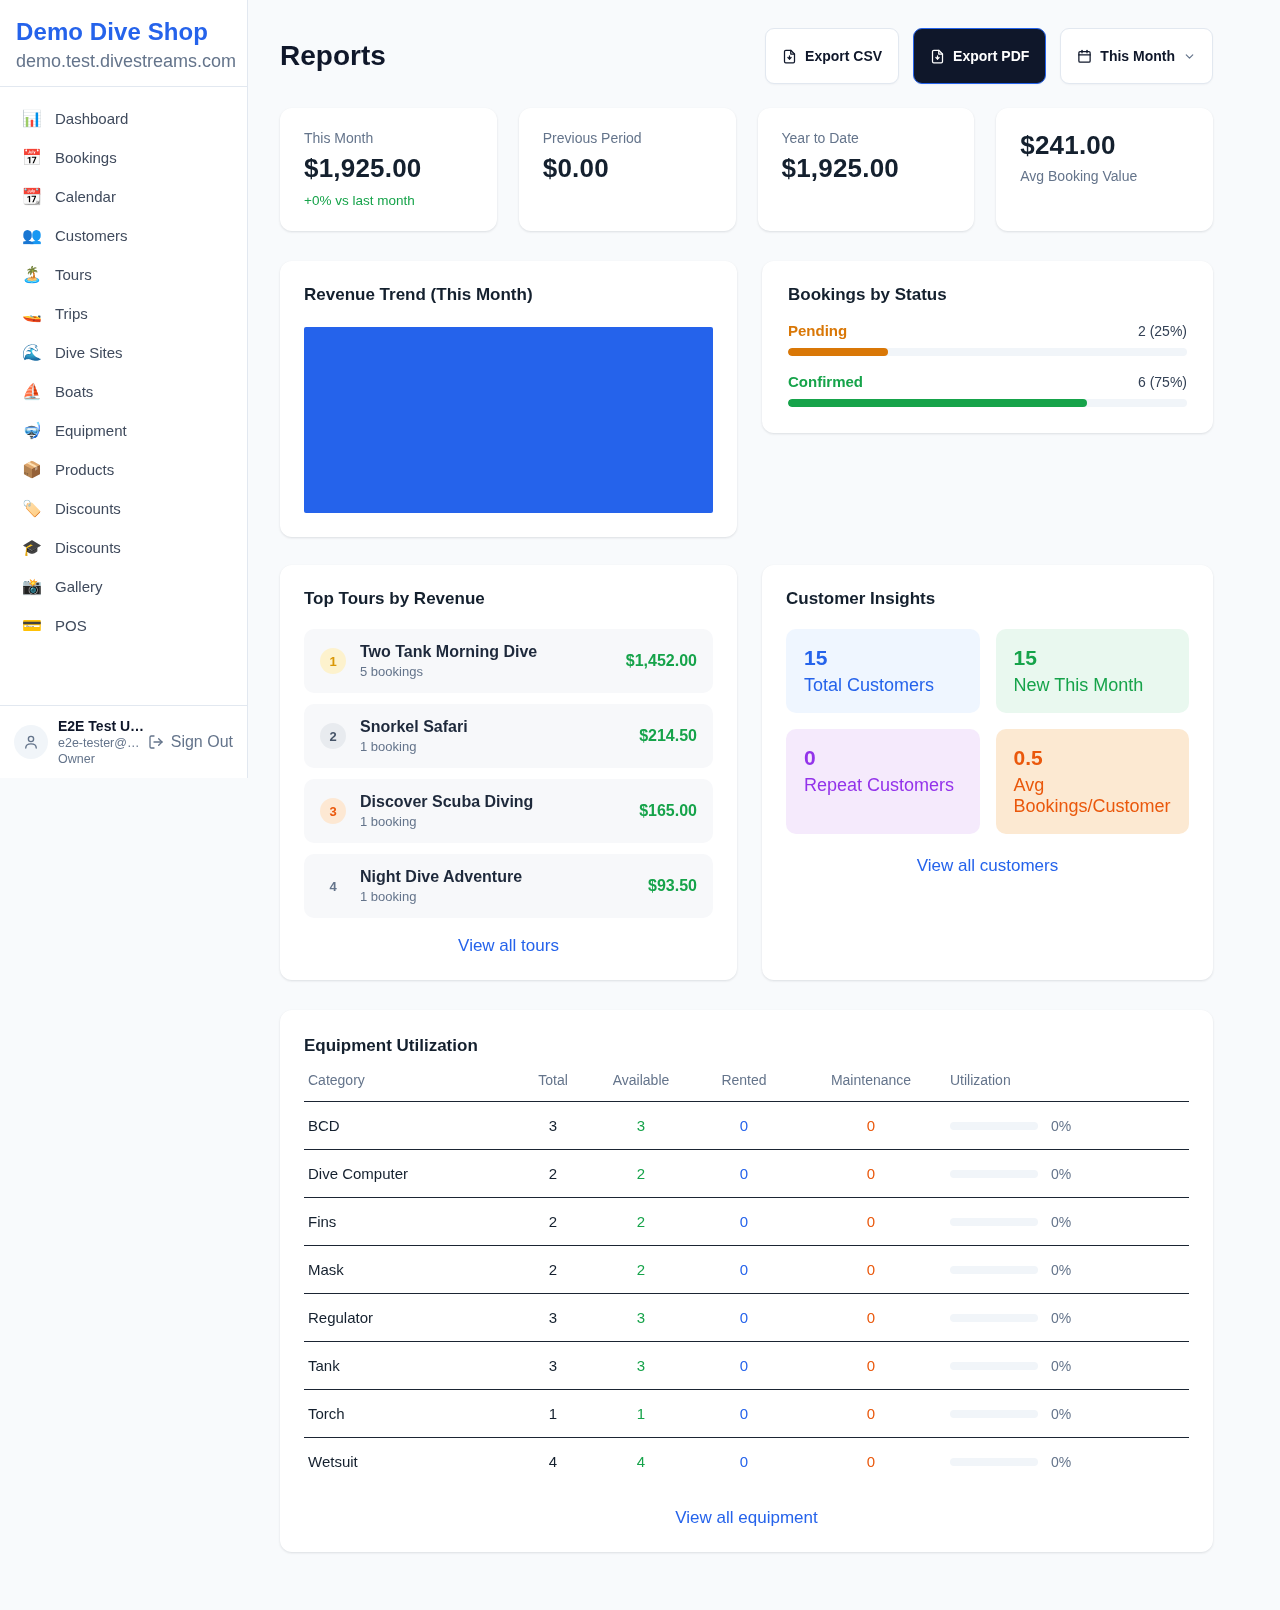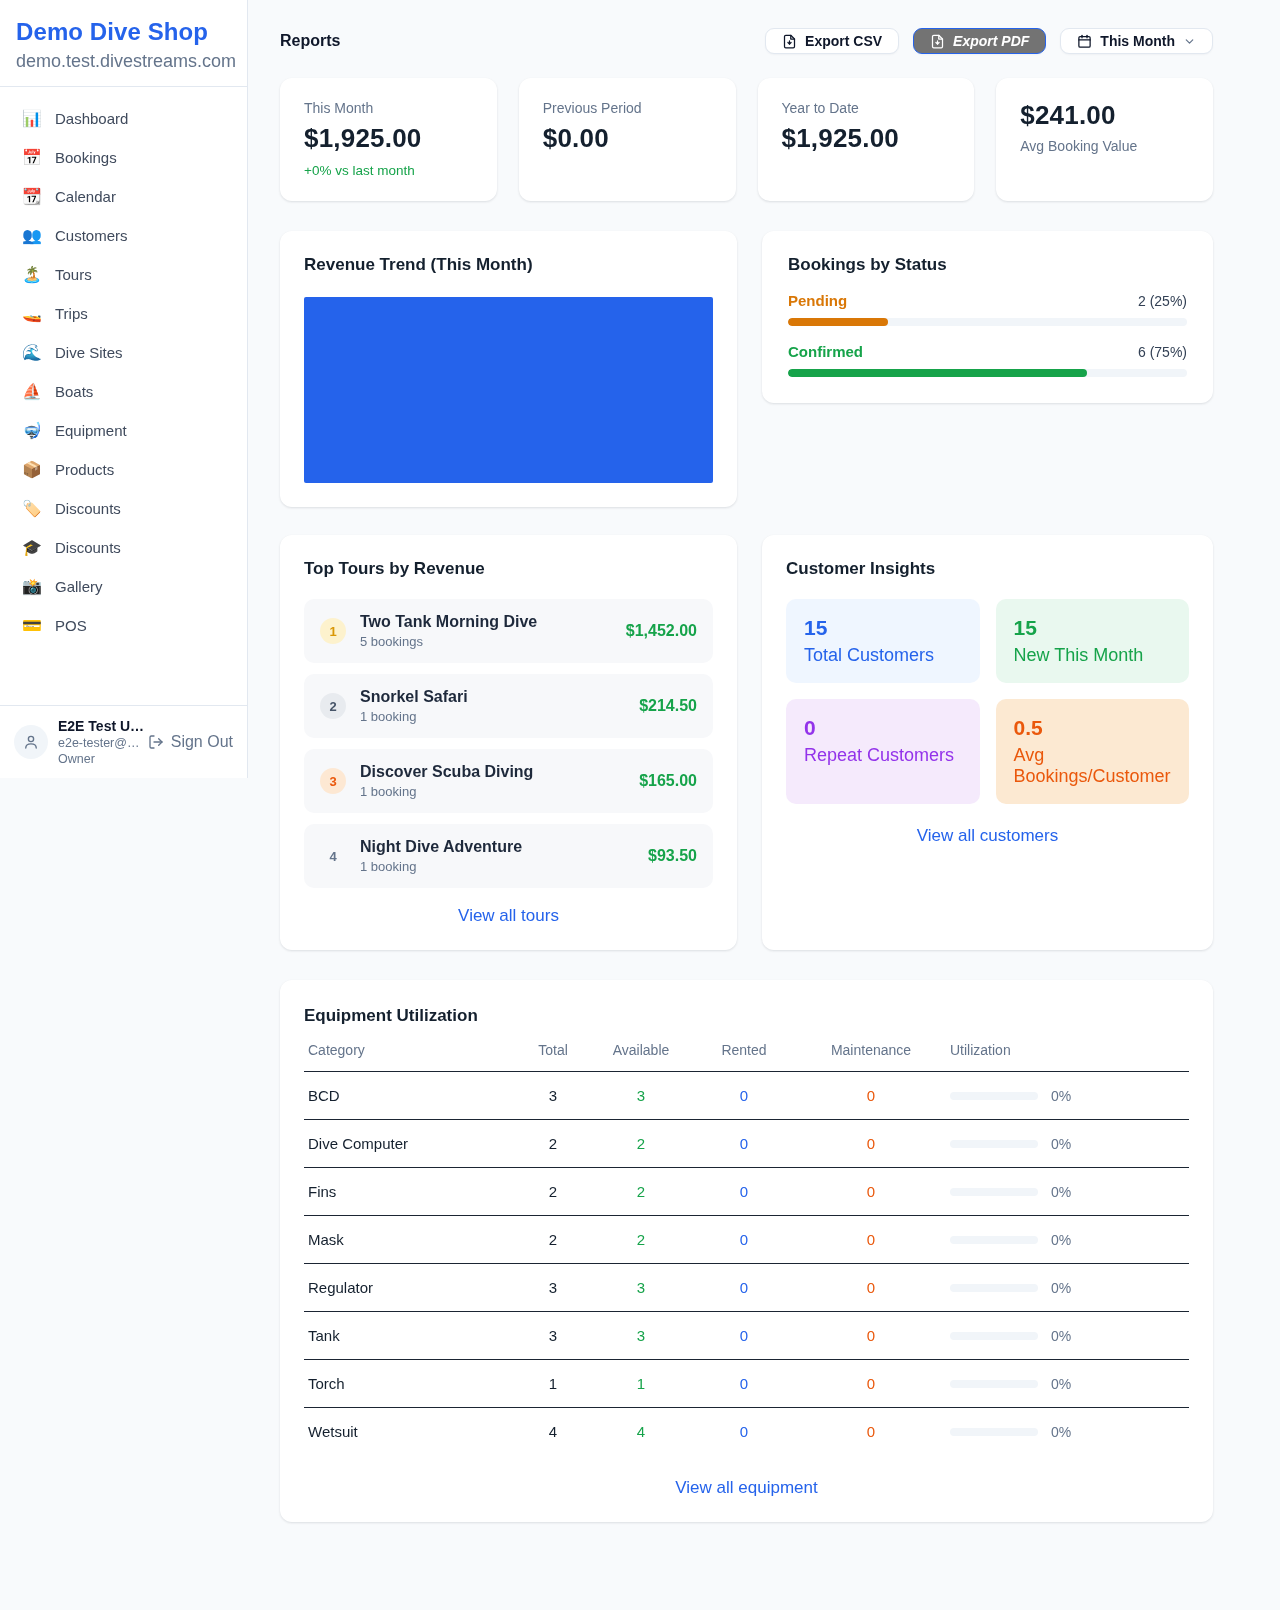--- a/index.html
+++ b/index.html
@@ -43,29 +43,29 @@
   .sign-out {
     display:flex; align-items:center; gap:7px; color:#64748b;
     font-size:16px; background:none; border:none; cursor:pointer;
     font-family:inherit; flex:none;
   }
 
   
   .main { position:absolute; left:280px; top:0; width:933px; padding-top:28px; z-index:1; }
 
   .page-header { display:flex; align-items:center; justify-content:space-between; }
-  .page-title { font-size:16px; font-weight:800; color:#0f172a; }
+  .page-title { font-size:28px; font-weight:800; color:#0f172a; }
   .header-actions { display:flex; gap:14px; }
   .btn {
-    display:flex; align-items:center; gap:8px; height:26px; padding:0 16px;
+    display:flex; align-items:center; gap:8px; height:56px; padding:0 16px;
     border-radius:9px; font-size:14px; font-weight:600; cursor:pointer;
     font-family:inherit; border:1px solid #e2e8f0; background:#fff; color:#0f172a;
     box-shadow:0 1px 2px rgba(15,23,42,.04);
   }
-  .btn-primary { background:#737373; border-color:#2563eb; color:#fff;font-style:italic; }
+  .btn-primary { background:#0f172a; border-color:#2563eb; color:#fff; }
 
   .card {
     background:#fff; border-radius:12px;
     box-shadow:0 1px 3px rgba(15,23,42,.07), 0 1px 2px rgba(15,23,42,.05);
   }
   .card-title { font-size:17px; font-weight:700; color:#14202e; }
 
   
   .stats-grid { display:grid; grid-template-columns:repeat(4,1fr); gap:22px; margin-top:24px; }
   .stat-card { padding:22px 24px; min-height:123px; }

